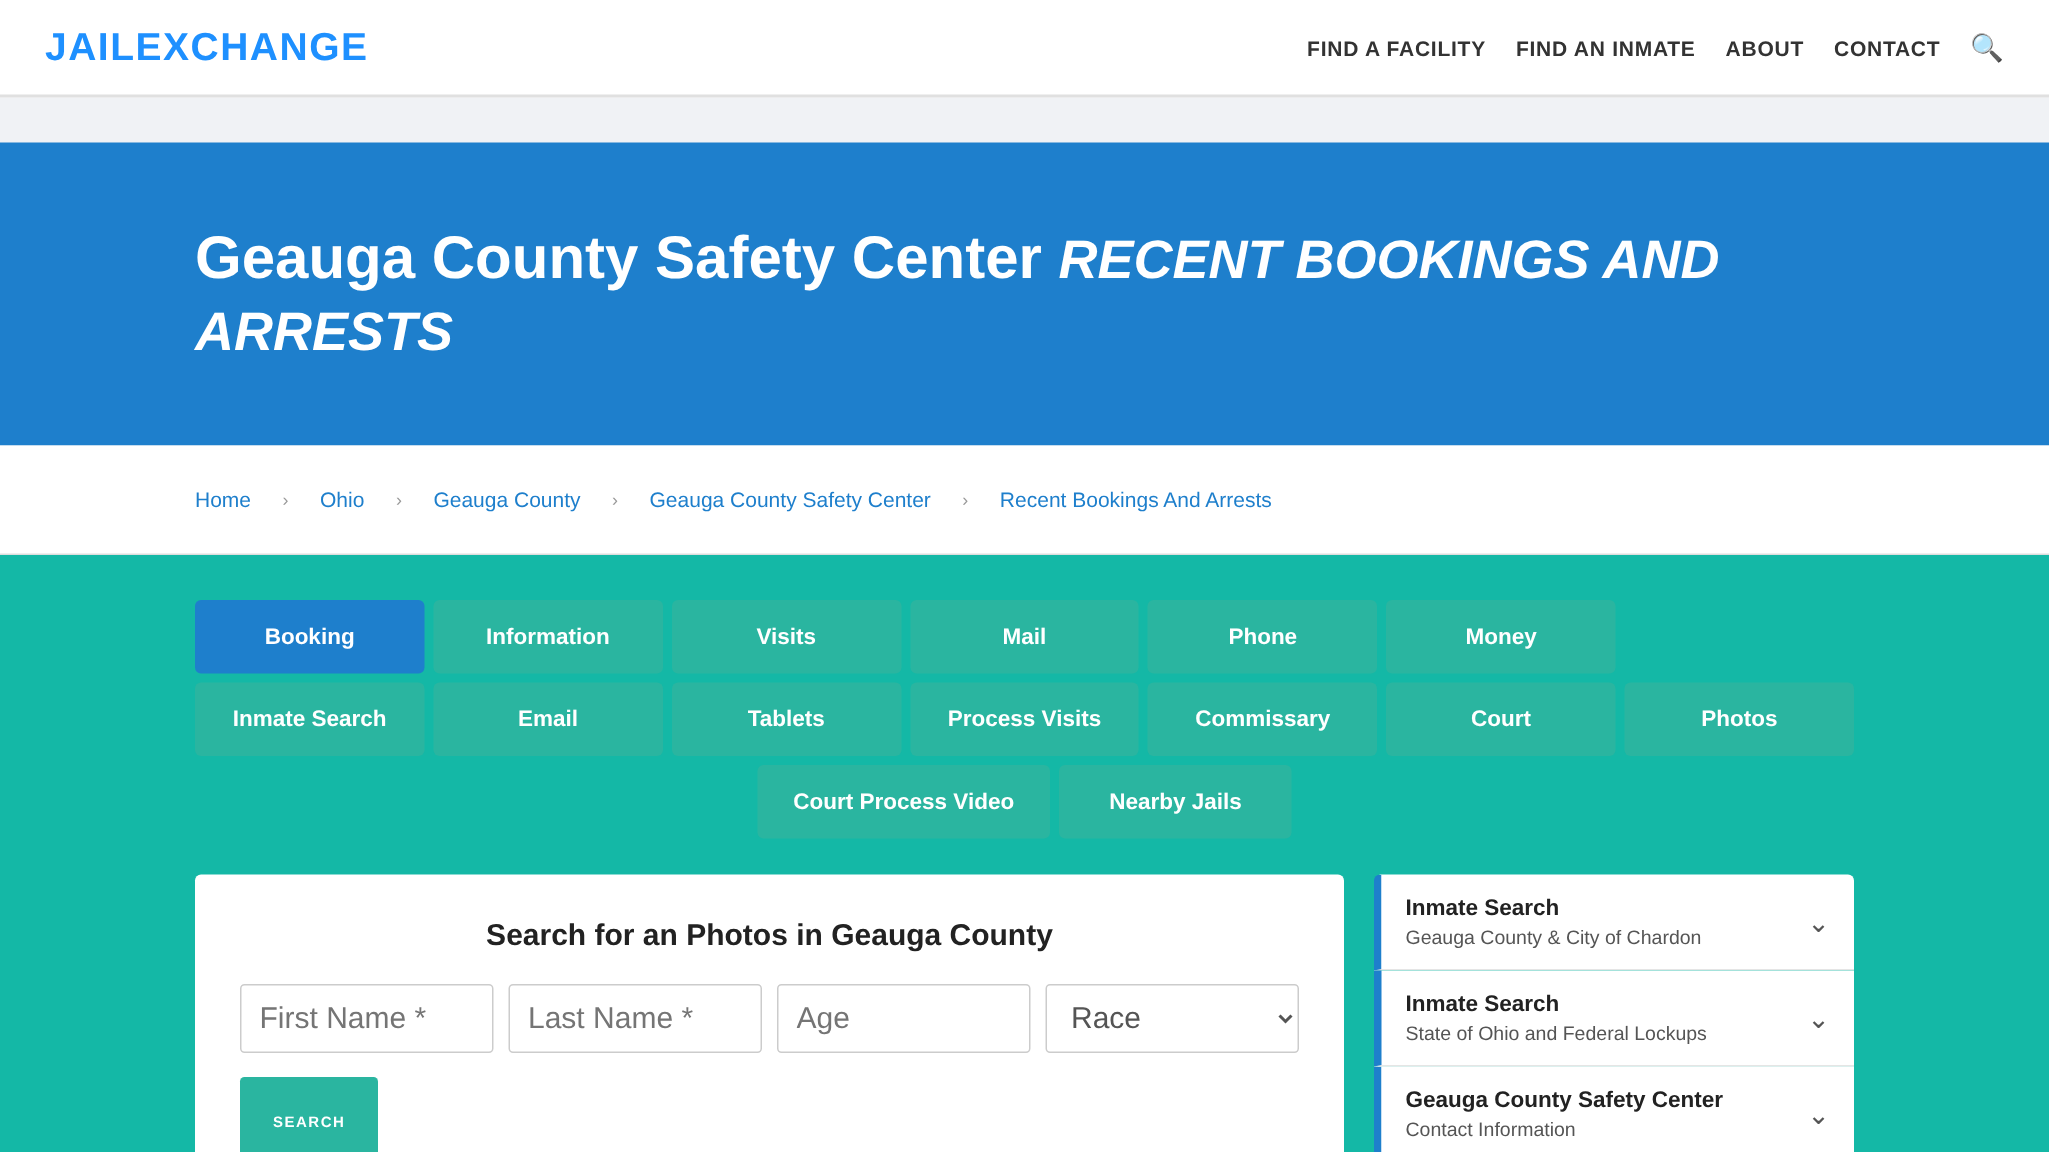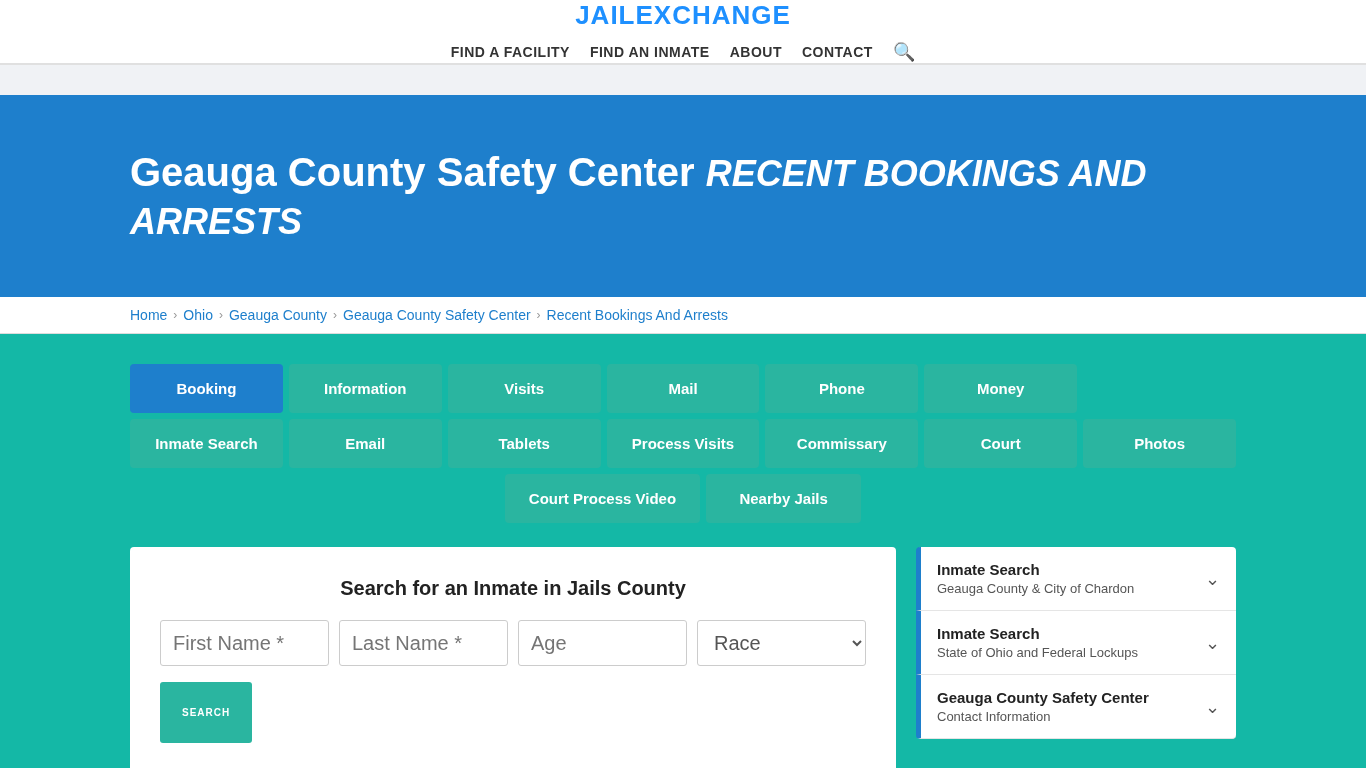--- a/index.html
+++ b/index.html
@@ -7,21 +7,20 @@
 
     
     .header {
       background: #fff;
       border-bottom: 2px solid #e0e0e0;
       display: flex;
       align-items: center;
       justify-content: space-between;
       padding: 0 30px;
       height: 65px;
-      flex-direction: column;
     }
     .logo {
       font-size: 26px;
       font-weight: 900;
       letter-spacing: 1px;
       color: #1a1a1a;
       text-transform: uppercase;
     }
     .logo span { color: #1e90ff; }
     .nav {
@@ -60,24 +59,24 @@
     .hero h1 em {
       font-style: italic;
       font-size: 36px;
       font-weight: 700;
       text-transform: uppercase;
     }
 
     
     .breadcrumb {
       background: #fff;
-      padding: 10px 130px;
+      padding: 28px 130px;
       display: flex;
       align-items: center;
-      gap: 6px;
+      gap: 21px;
       font-size: 14px;
       color: #555;
       border-bottom: 1px solid #ddd;
     }
     .breadcrumb a {
       color: #1e7fcc;
       text-decoration: none;
     }
     .breadcrumb .sep { color: #999; font-size: 12px; }
 
@@ -273,21 +272,21 @@
   </div>
 
   <div class="btn-grid-3">
     <button class="grid-btn-wide">Court Process Video</button>
     <button class="grid-btn-wide">Nearby Jails</button>
   </div>
 
   <div class="lower-section">
 
     <div class="search-card">
-      <h2>Search for an Inmate in Jails County</h2>
+      <h2>Search for an Photos in Geauga County</h2>
       <div class="search-form">
         <input type="text" placeholder="First Name *" style="">
         <input type="text" placeholder="Last Name *" style="">
         <input type="text" placeholder="Age" style="">
         <select>
           <option>Race</option>
           <option>White</option>
           <option>Black</option>
           <option>Hispanic</option>
           <option>Asian</option>

